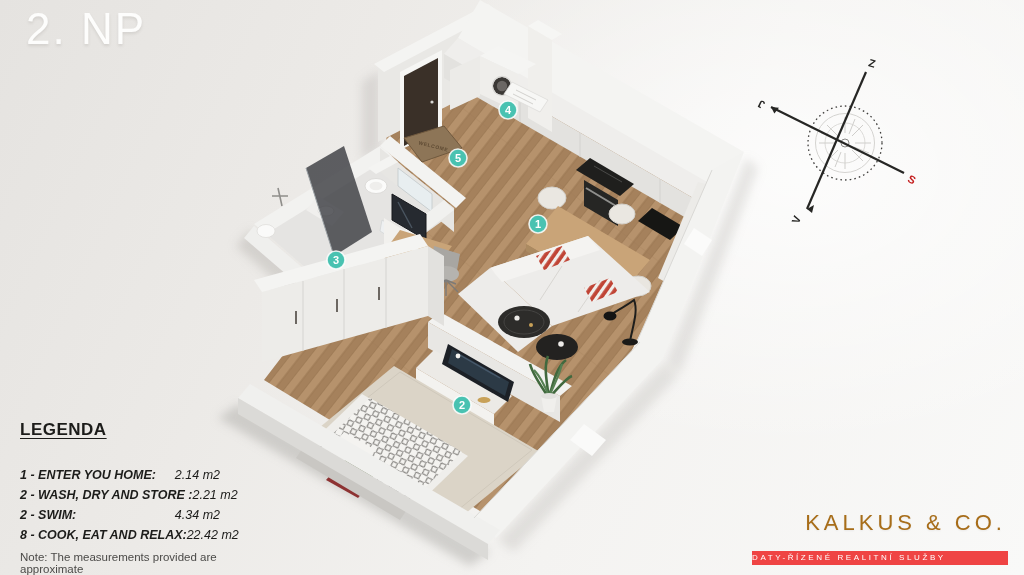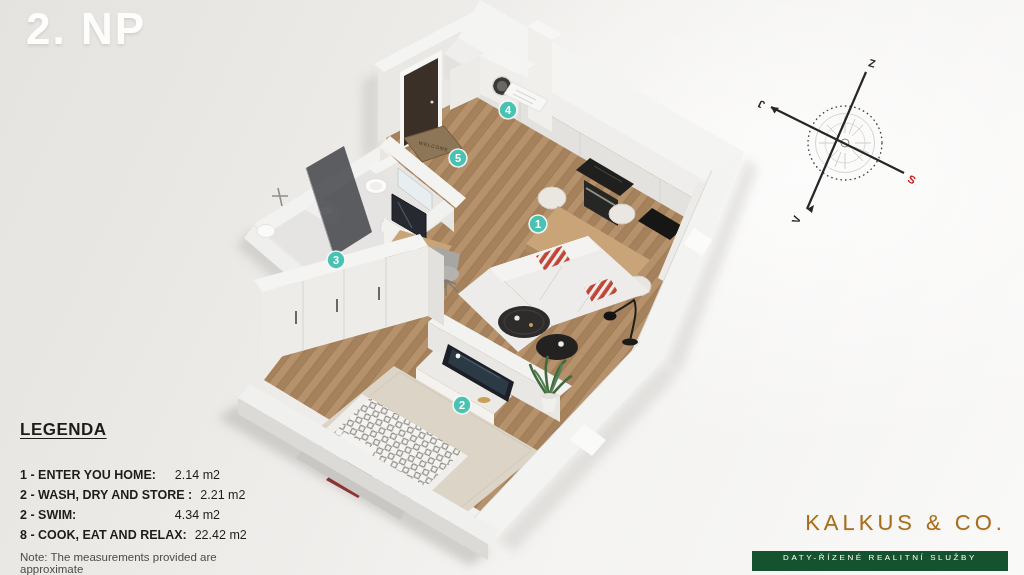--- a/index.html
+++ b/index.html
@@ -8,41 +8,41 @@
     font-family:"Liberation Sans", sans-serif;
     background:linear-gradient(115deg,#e5e3e0 0%,#eceae7 30%,#f4f3f1 62%,#f9f9f8 100%);
   }
   .bg-light{
     position:absolute;inset:0;
     background:radial-gradient(ellipse 600px 400px at 78% 30%, rgba(255,255,255,.75), rgba(255,255,255,0) 70%);
   }
   #scene{position:absolute;left:0;top:0;}
   .page-title{
     position:absolute;left:26px;top:4px;
-    font-size:44px;font-weight:bold;color:#fdfdfc;letter-spacing:2px;
+    font-size:44px;font-weight:normal;color:#fdfdfc;letter-spacing:2px;
     text-shadow:0 2px 3px rgba(90,85,80,.14);
   }
   .legend{position:absolute;left:20px;top:420px;width:210px;color:#1c1c1a;}
   .legend-heading{
     font-size:17px;font-weight:bold;letter-spacing:.5px;
     text-decoration:underline;text-underline-offset:3px;margin-bottom:28px;
   }
-  .legend-row{display:flex;justify-content:space-between;align-items:flex-start;margin-bottom:6px;width:200px;}
+  .legend-row{display:flex;justify-content:space-between;align-items:flex-start;margin-bottom:6px;width:200px;font-style:italic;}
   .legend-label{font-size:12.5px;font-weight:bold;white-space:nowrap;}
-  .legend-value{font-size:12.5px;font-weight:normal;margin-left:8px;white-space:nowrap;}
+  .legend-value{font-size:12.5px;font-weight:normal;margin-left:0;white-space:nowrap;}
   .legend-note{margin-top:9px;font-size:11.5px;color:#4b4a48;}
   .brand-name{
     position:absolute;right:18px;top:510px;
     font-size:22px;font-weight:400;letter-spacing:4px;color:#a16207;opacity:.92;
     text-shadow:0 1px 2px rgba(120,115,110,.12);white-space:nowrap;
   }
   .brand-bar{
-    position:absolute;right:16px;top:551px;width:256px;height:20px;
-    background:#14532d;color:#fff;font-size:8px;letter-spacing:2.6px;
-    text-align:center;line-height:14px;white-space:nowrap;
+    position:absolute;right:16px;top:551px;width:256px;height:14px;
+    background:#ef4444;color:#fff;font-size:8px;letter-spacing:2.6px;
+    line-height:14px;white-space:nowrap;
   }
 </style>
 </head>
 <body>
 
 <div class="bg-light"></div>
 
 <svg id="scene" width="1024" height="575" viewBox="0 0 1024 575">
   <defs>
     <pattern id="woodPat" width="16" height="120" patternUnits="userSpaceOnUse" patternTransform="rotate(38)">

